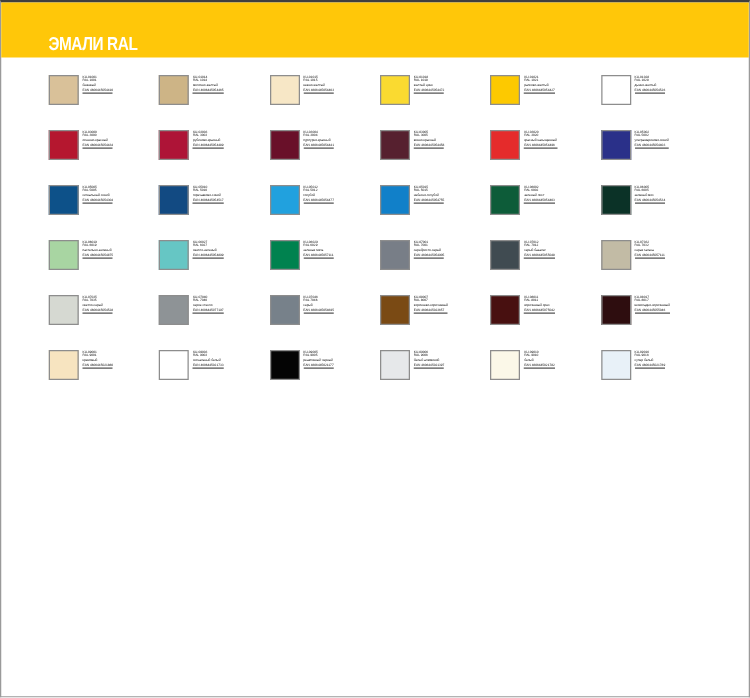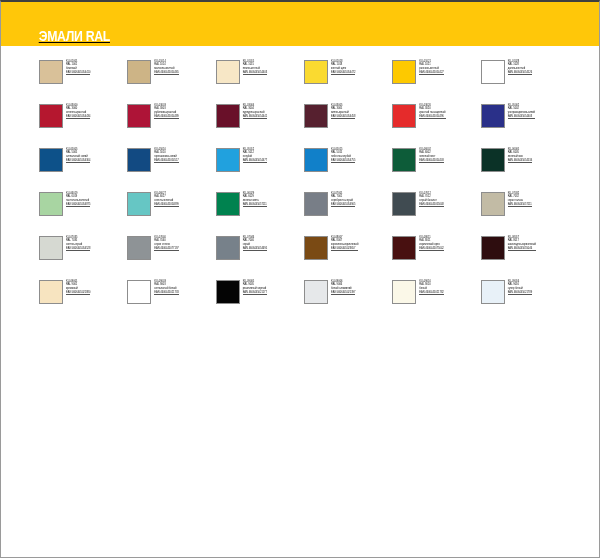--- a/index.html
+++ b/index.html
@@ -16,21 +16,20 @@
     border:1px solid #9a9a9a;
     border-top:2px solid #3f3f3f;
   }
   .banner {
     position:absolute;
     left:0; top:0;
     width:598px; height:44px;
     background:#ffc709;
     display:flex;
     align-items:flex-end;
-    text-decoration:underline;
   }
   .banner-title {
     color:#ffffff;
     font-size:15px;
     font-weight:bold;
     letter-spacing:-0.4px;
     font-stretch:condensed;
     transform:scaleX(0.82);
     transform-origin:left bottom;
     padding-left:46px;

